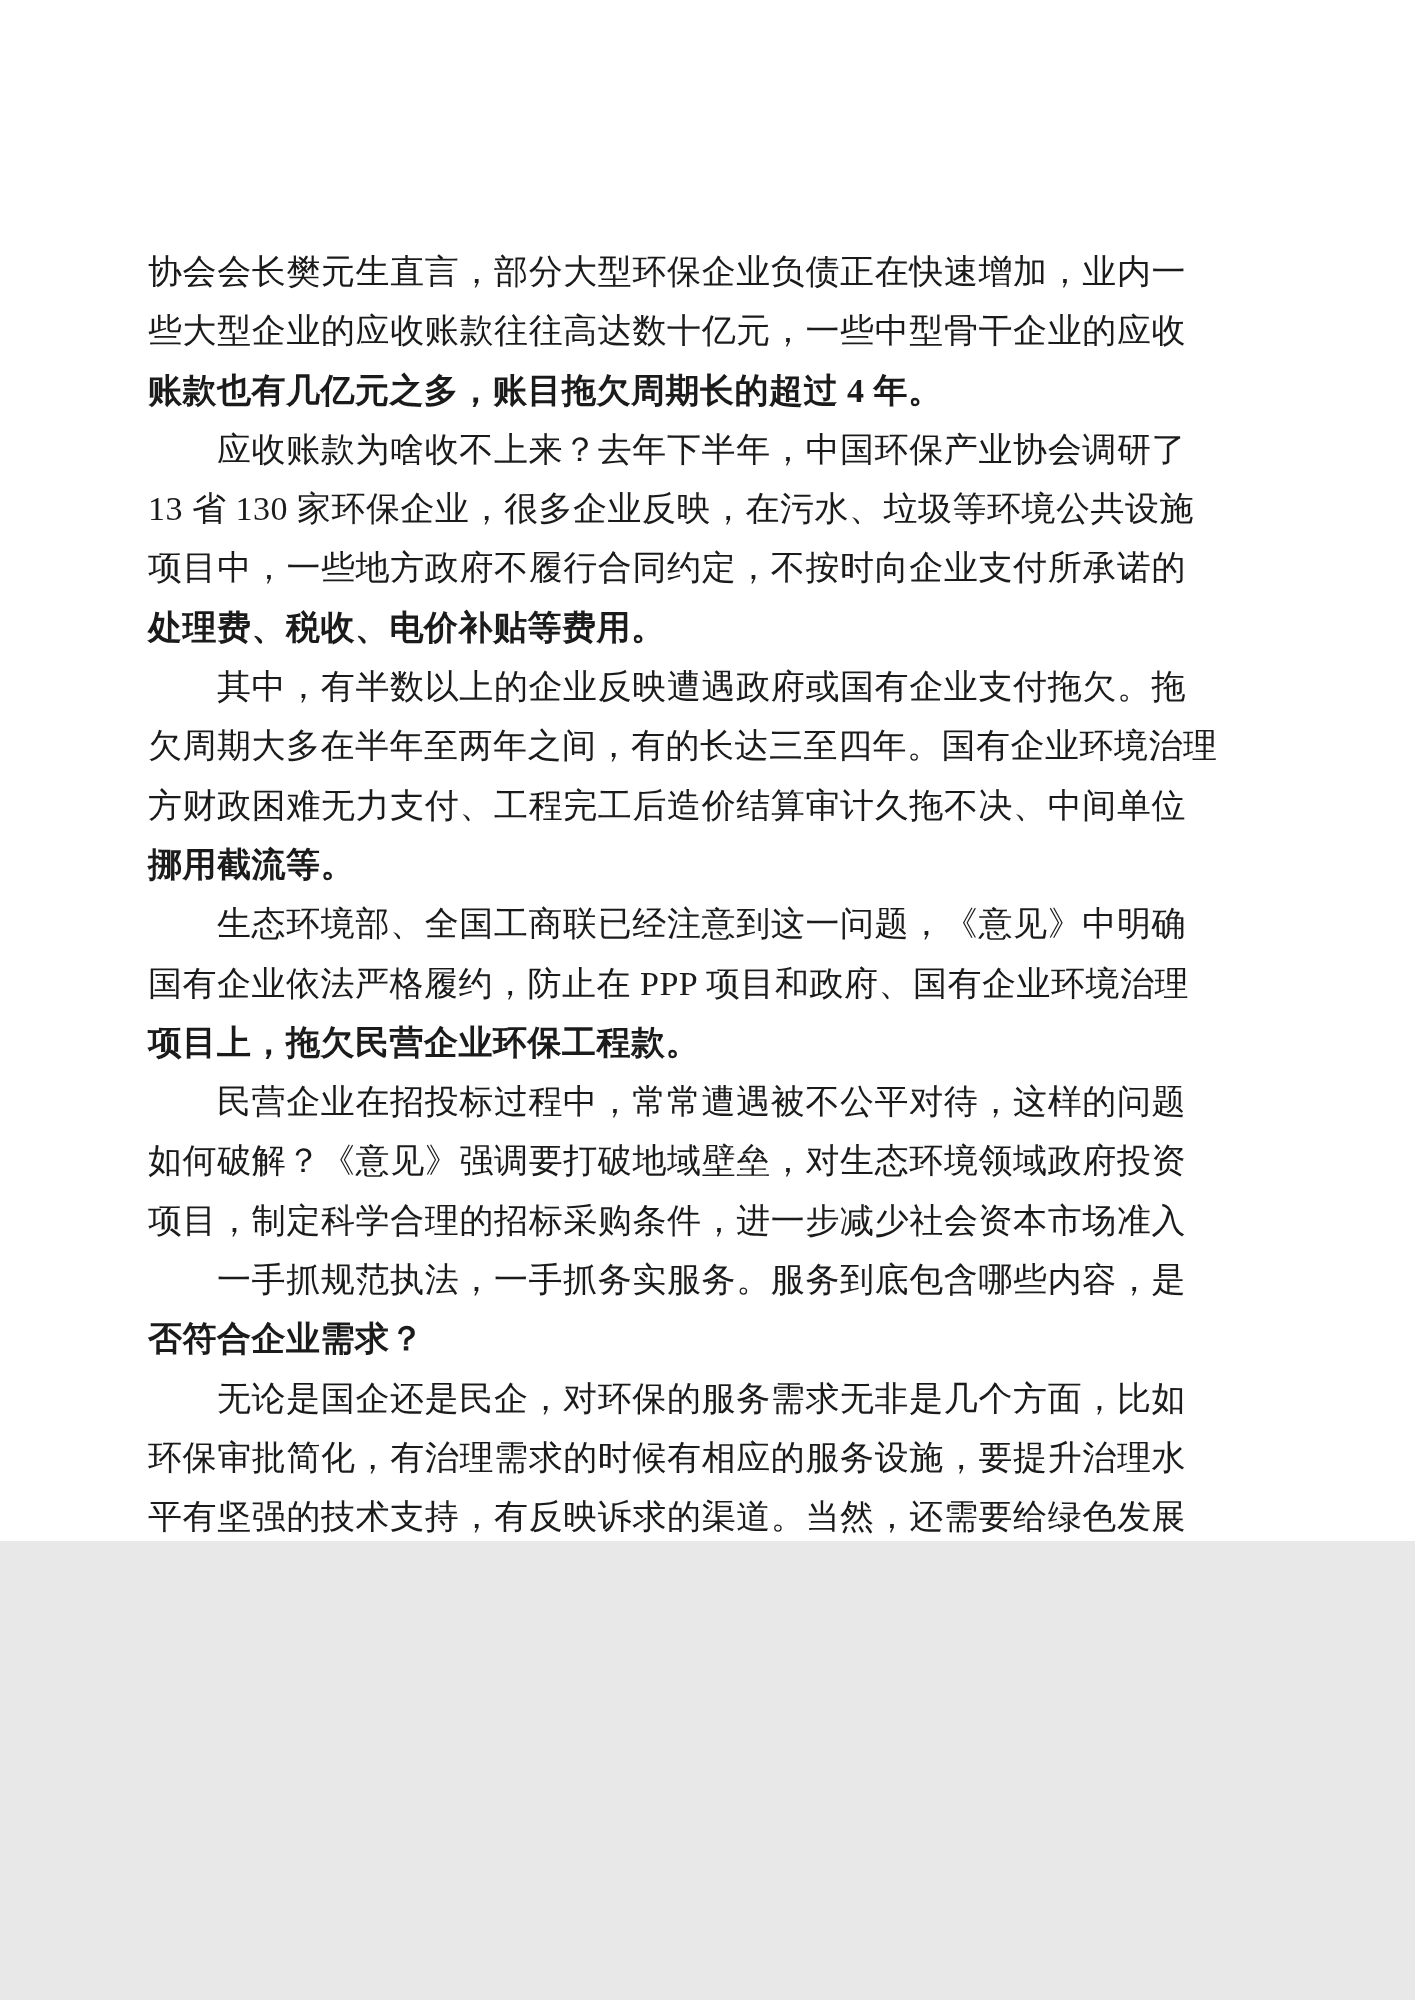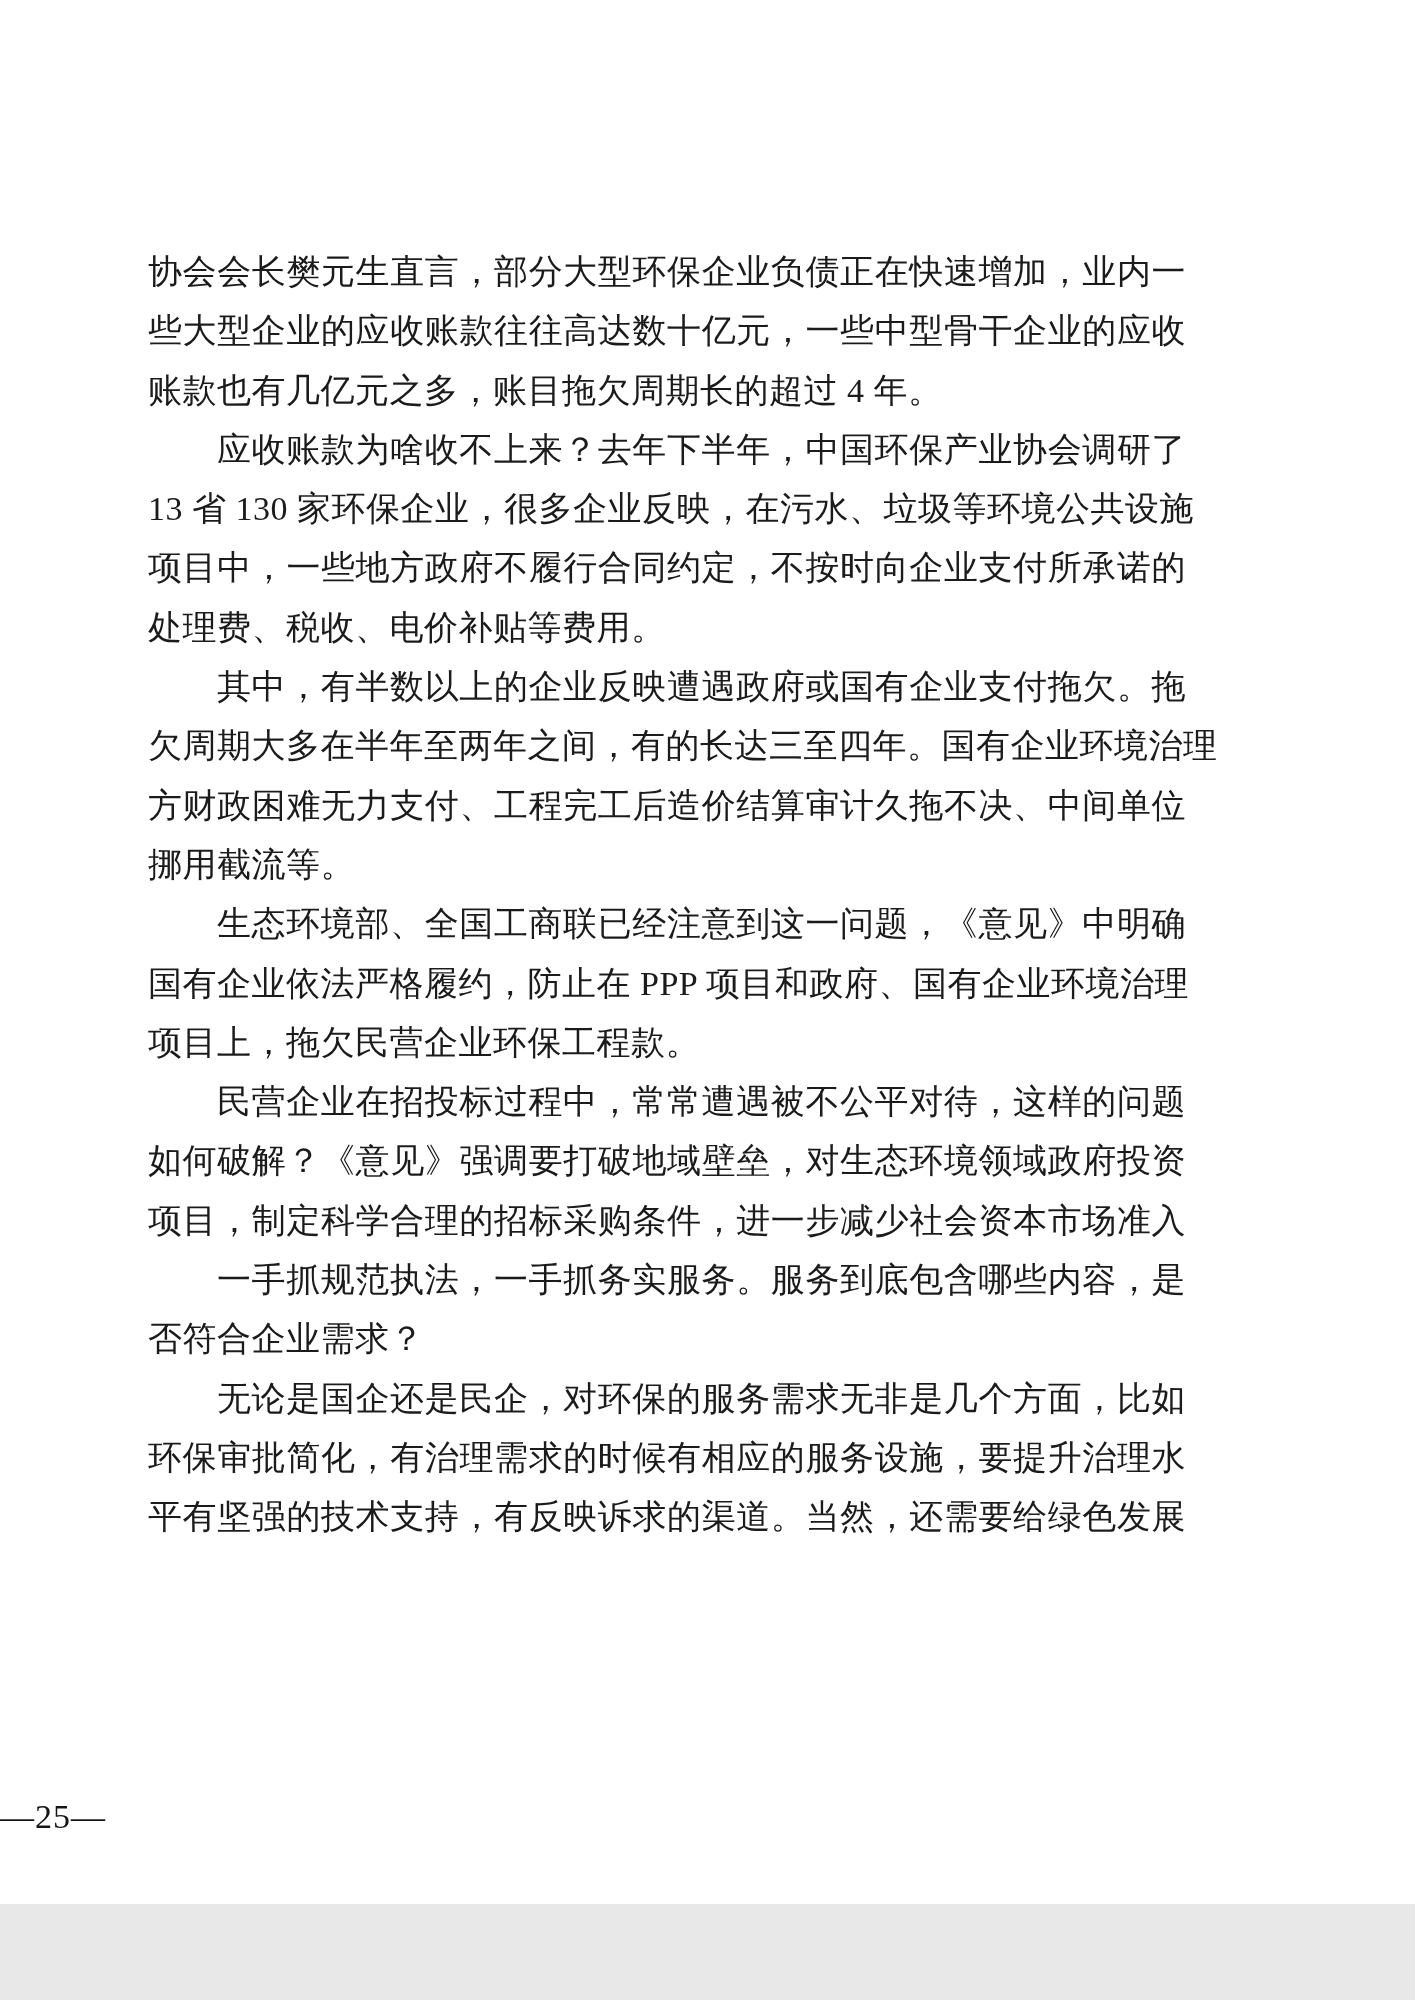--- a/index.html
+++ b/index.html
@@ -3,21 +3,21 @@
 <meta charset="utf-8">
 <style>
   html, body {
     margin: 0;
     padding: 0;
     background: #e8e8e8;
   }
   .page {
     position: relative;
     width: 1415px;
-    height: 1904px;
+    height: 1541px;
     margin: 0 auto;
     background: #ffffff;
     font-family: "Liberation Serif", "DejaVu Serif", serif;
     color: #1b1b1b;
     overflow: hidden;
   }
   .text-block {
     position: absolute;
     left: 148px;
     top: 242px;
@@ -29,20 +29,21 @@
     height: 59.3px;
     letter-spacing: 0.5px;
     text-align: justify;
     text-align-last: justify;
     white-space: nowrap;
     font-weight: 400;
   }
   .line.last {
     text-align: right;
     text-align-last: left;
+    font-weight: bold;
   }
   .line.indent {
     text-indent: 69px;
   }
   .page-footer {
     position: absolute;
     left: 0;
     top: 1798px;
     width: 100%;
     text-align: left;

